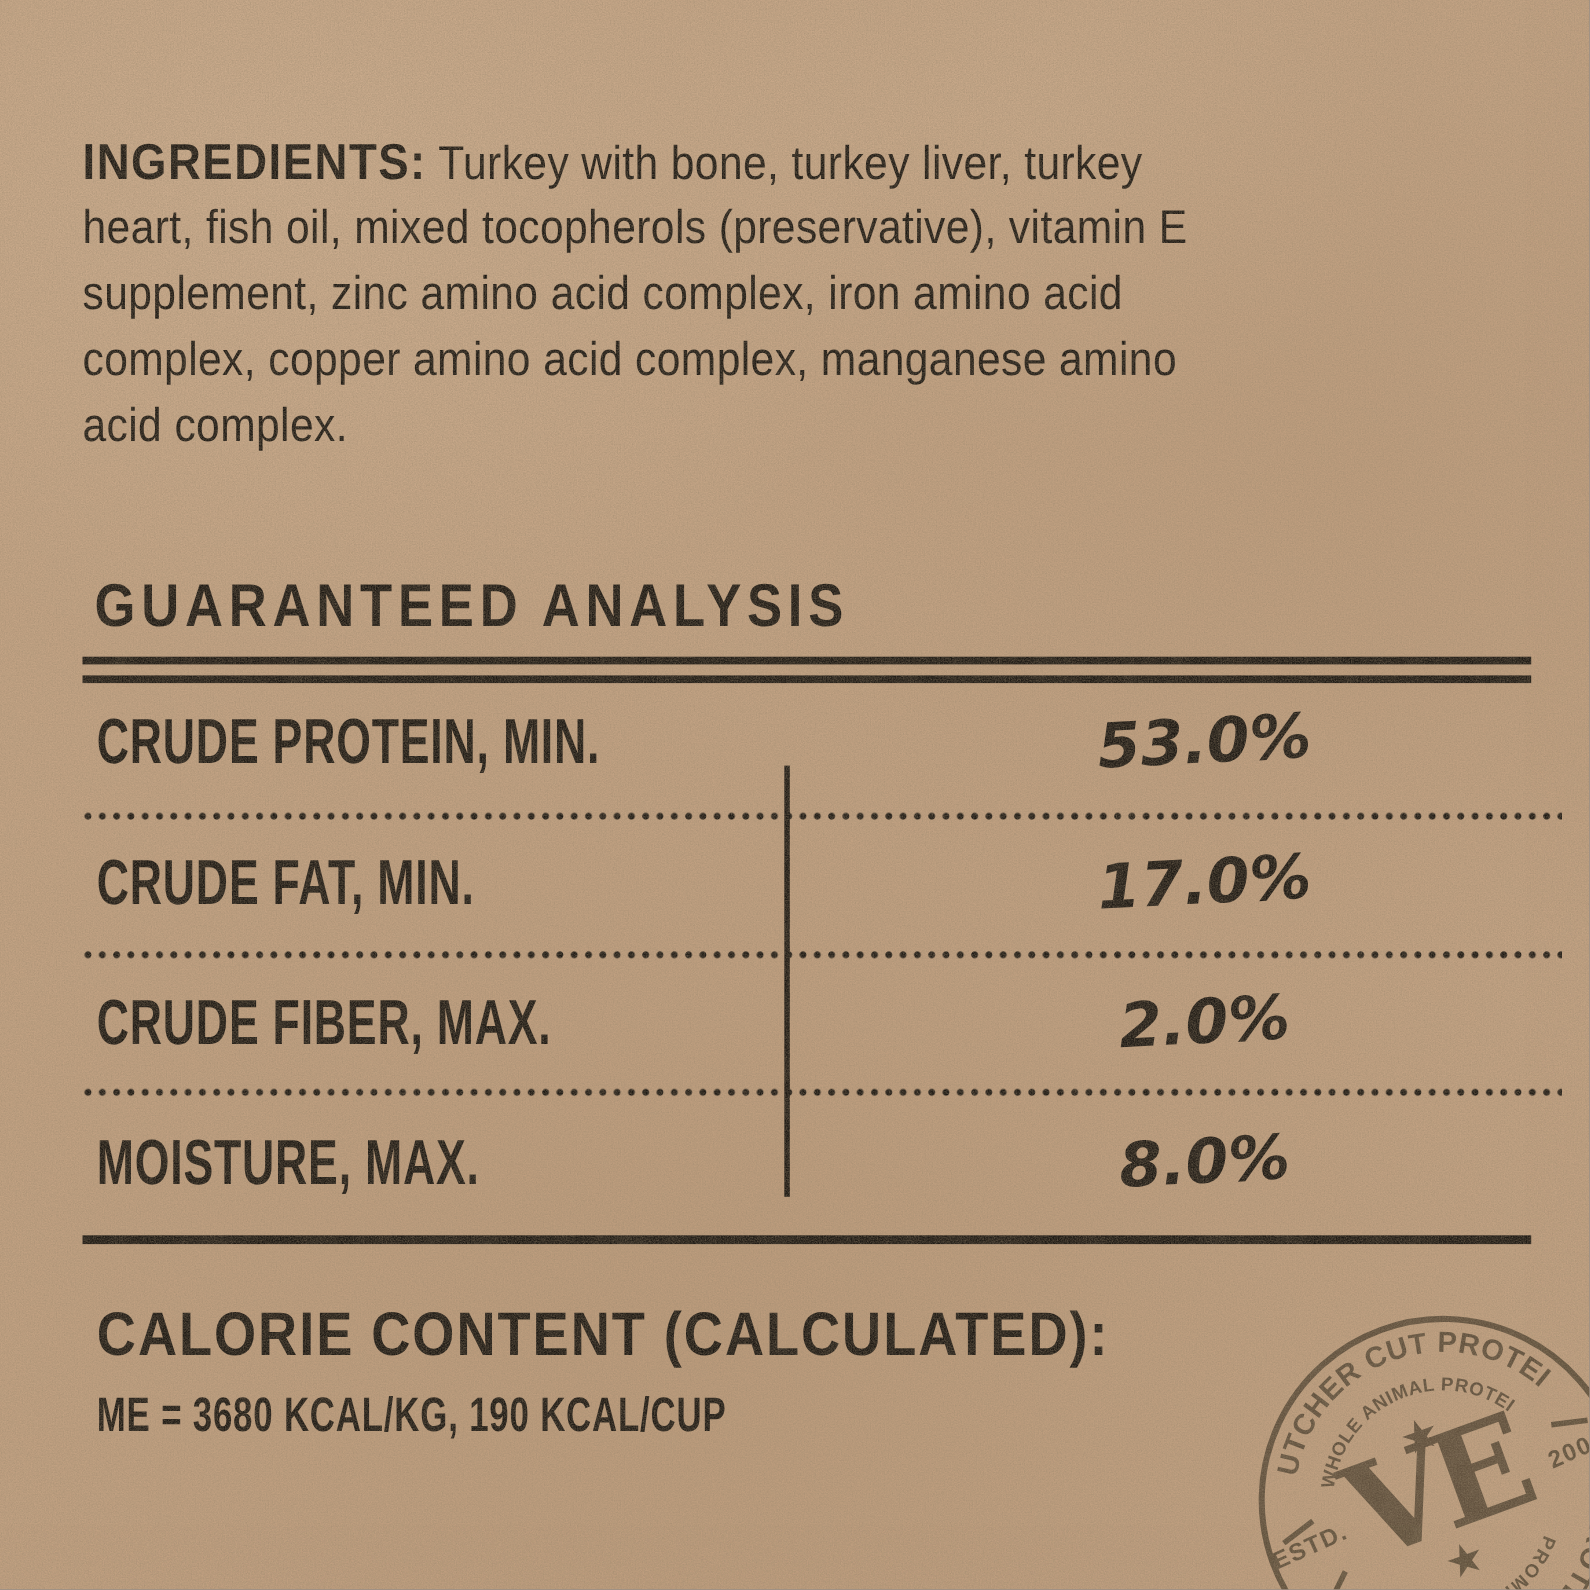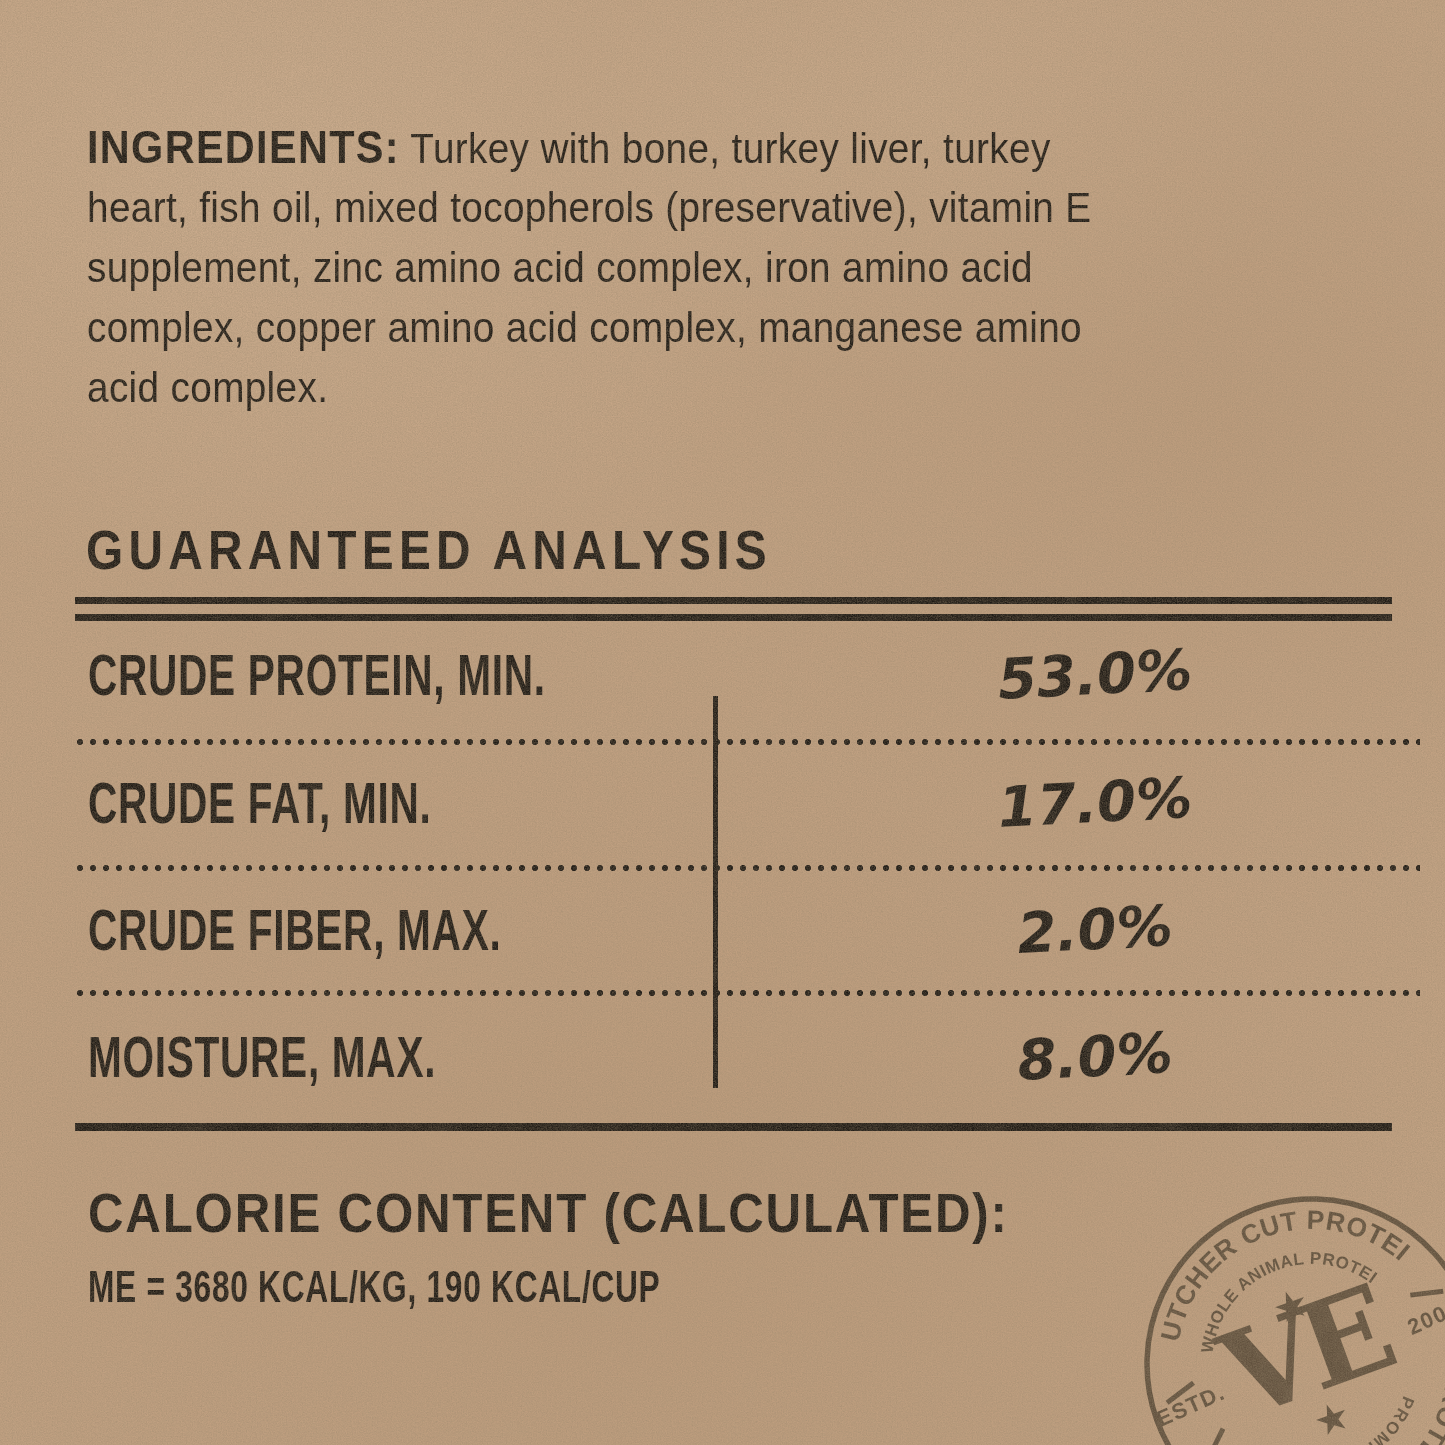--- a/index.html
+++ b/index.html
@@ -8,21 +8,21 @@
     background:
       radial-gradient(1000px 700px at 18% 12%, rgba(246,224,196,.16), rgba(0,0,0,0) 60%),
       radial-gradient(900px 700px at 85% 30%, rgba(150,112,78,.12), rgba(0,0,0,0) 65%),
       radial-gradient(1300px 1000px at 45% 85%, rgba(138,102,68,.13), rgba(0,0,0,0) 70%),
       radial-gradient(500px 400px at 65% 8%, rgba(240,216,186,.12), rgba(0,0,0,0) 70%),
       #c3a384;
     font-family:"Liberation Sans", sans-serif;
     color:#1d1914;
   }
   
-  .ingredients{position:absolute;left:87px;top:117px;}
+  .ingredients{position:absolute;left:75px;top:117px;}
   .ing-line{height:60px;line-height:60px;font-size:43px;letter-spacing:.4px;white-space:nowrap;
             transform:scaleX(.9);transform-origin:0 50%;}
   .ing-label{font-weight:700;font-size:46px;letter-spacing:1.5px;}
   
   .ga-title{position:absolute;left:86px;top:518px;font-size:55px;font-weight:700;letter-spacing:6px;
             transform:scaleX(.87);transform-origin:0 50%;white-space:nowrap;}
   .rule{position:absolute;left:75px;width:1317px;background:#1d1914;}
   .r1{top:597px;height:7px}
   .r2{top:614px;height:7px}
   .rb{top:1123px;height:8px}

